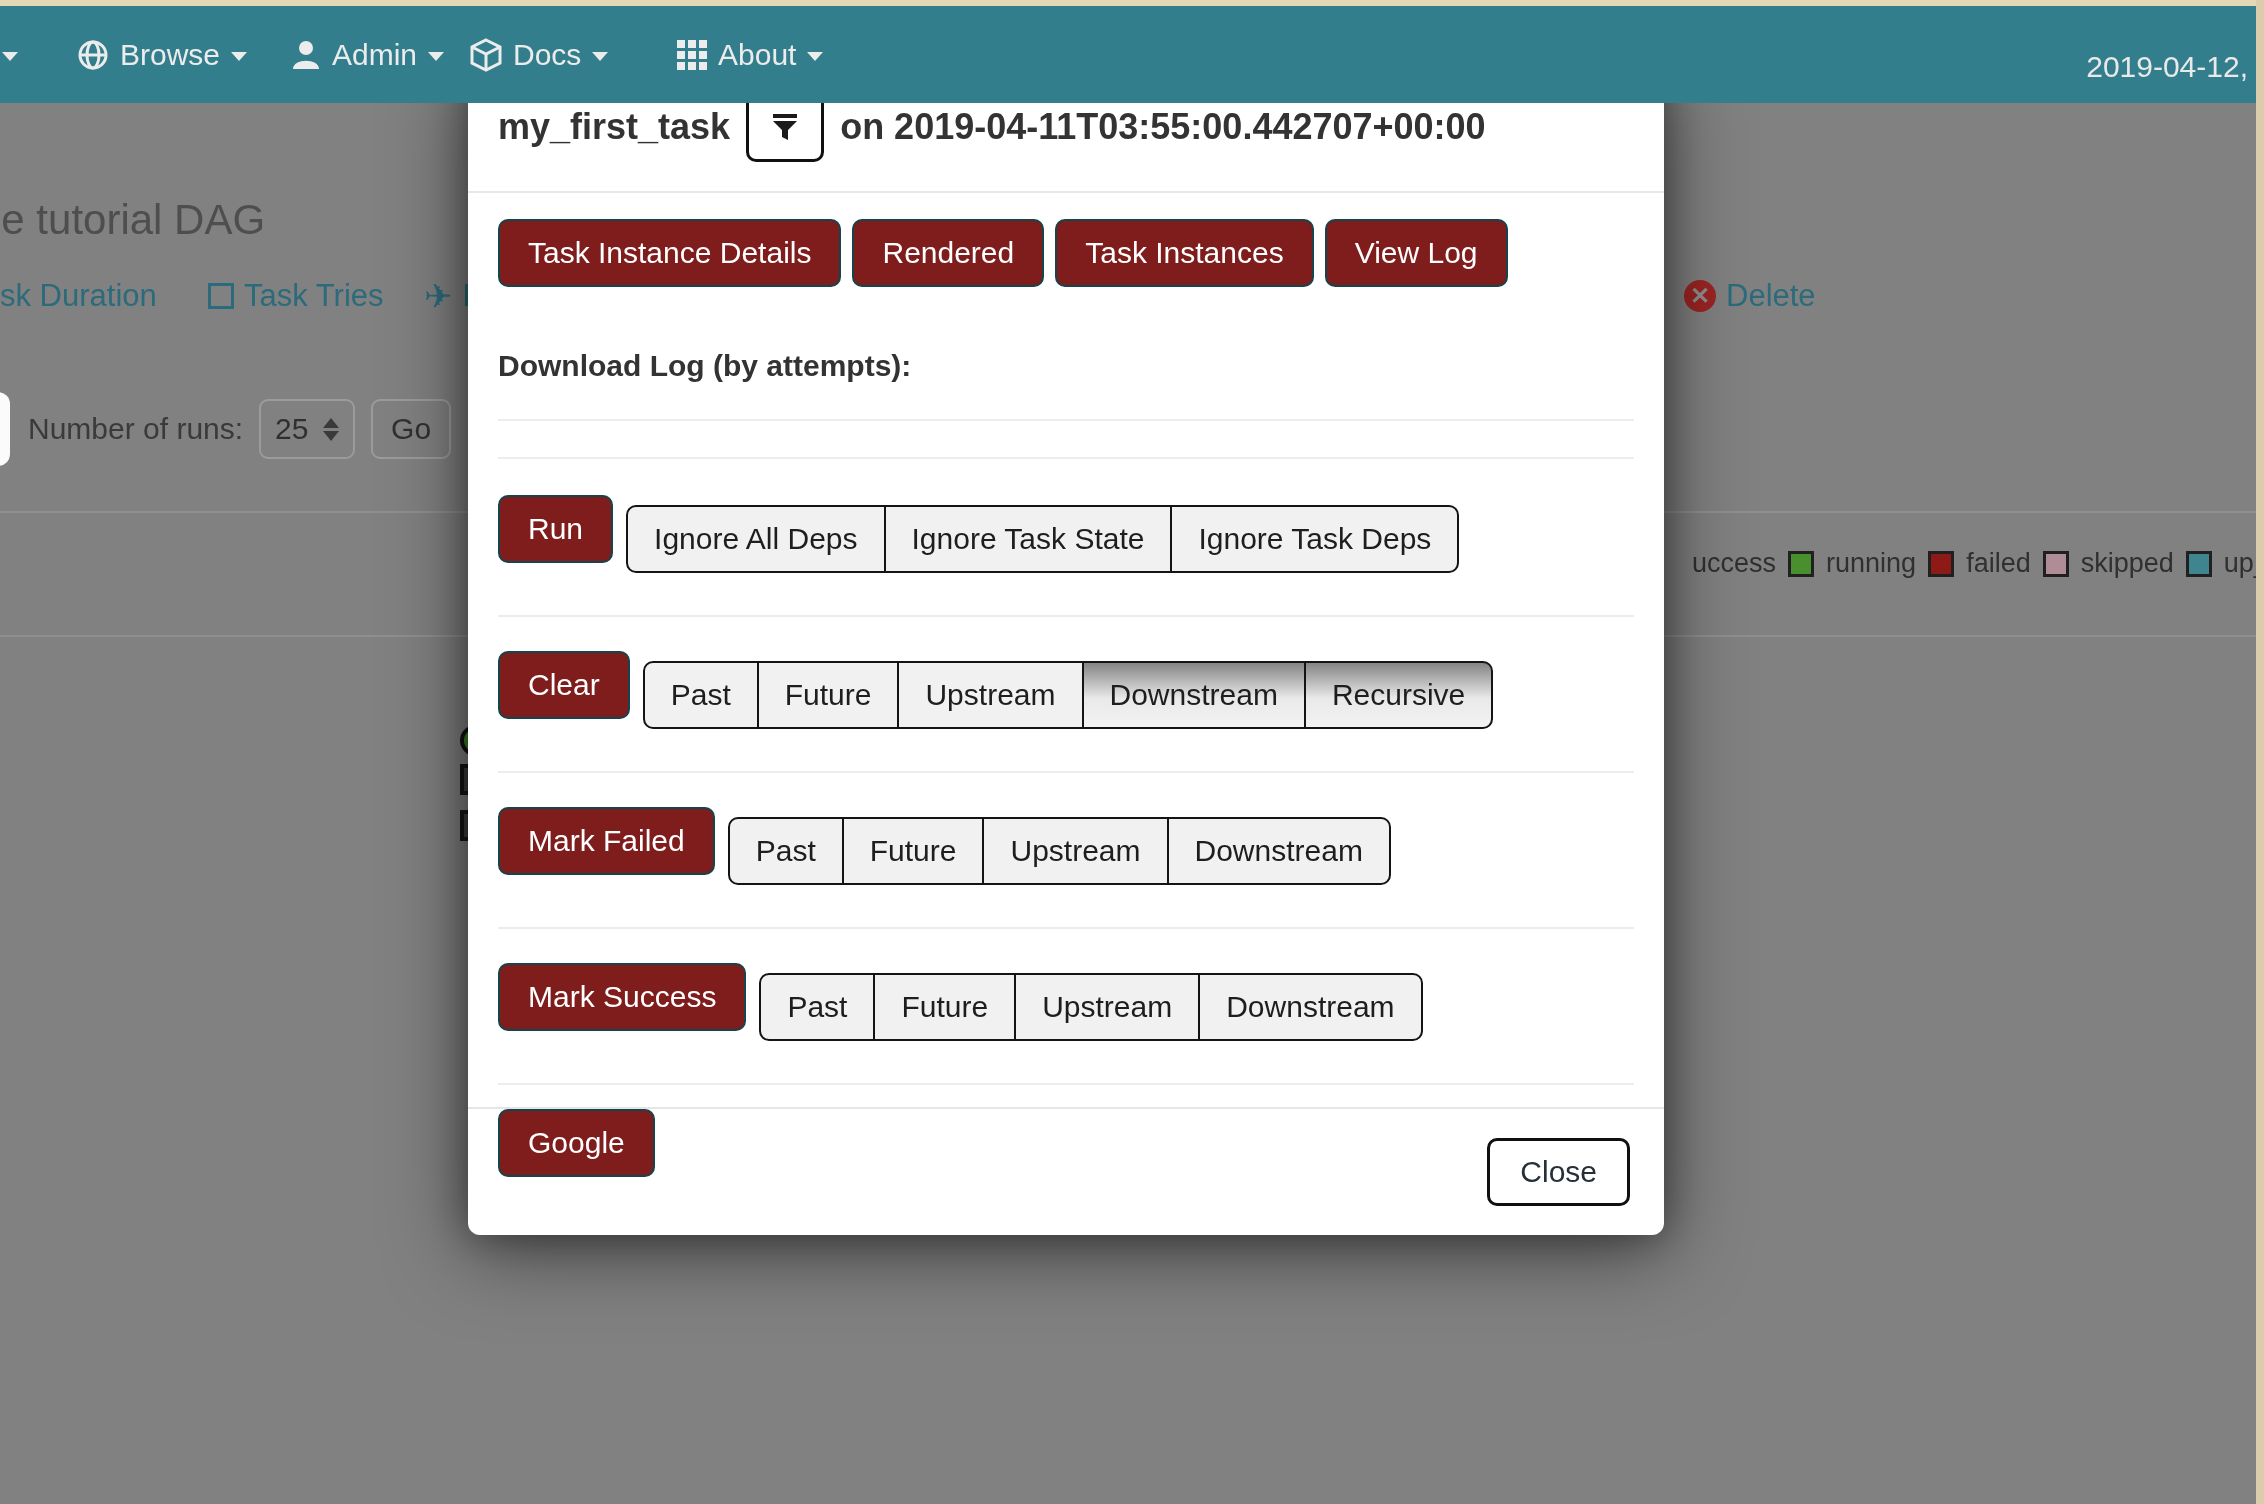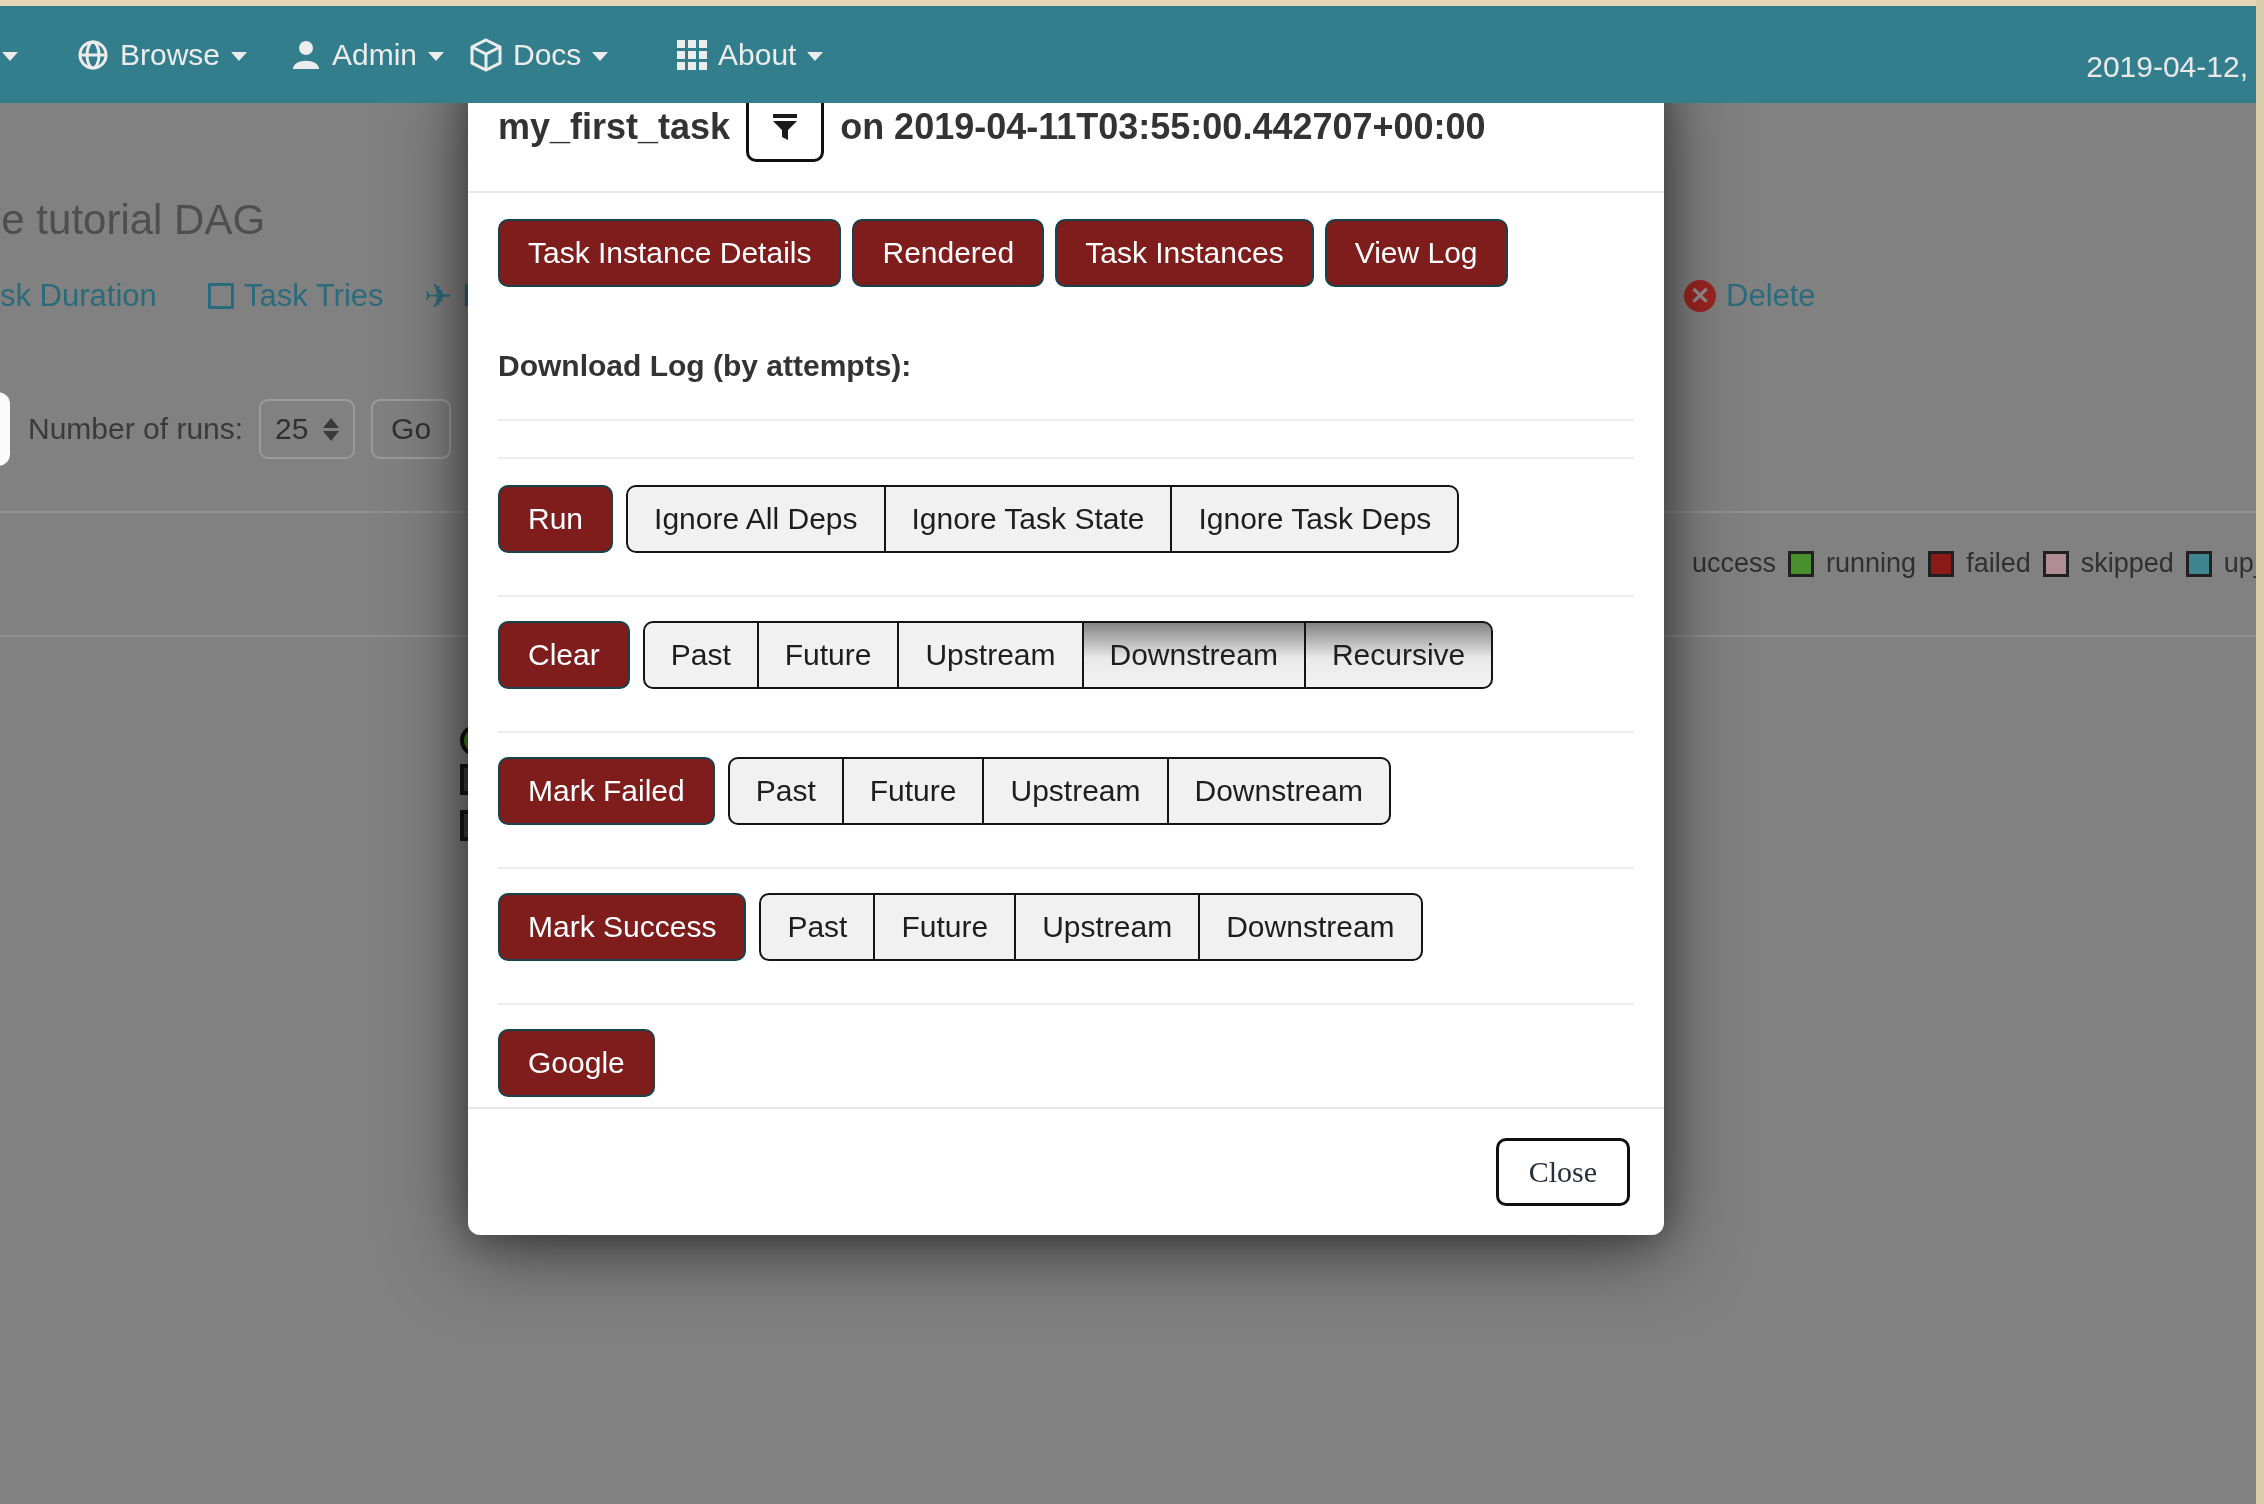--- a/index.html
+++ b/index.html
@@ -71,29 +71,29 @@
   .modal-body{padding:26px 30px 0;}
   .btn{font-family:"Liberation Sans",sans-serif;font-size:30px;height:68px;line-height:62px;
     border-radius:10px;cursor:pointer;box-sizing:border-box;display:inline-block;white-space:nowrap;}
   .btn-teal{background:#7f1d1d;color:#ffffff;border:2px solid #17434c;padding:0 28px;}
   .actions-row{display:flex;gap:11px;}
   .section-h{font-size:30px;font-weight:bold;color:#333;margin:62px 0 0;}
   .rule{border:none;border-top:2px solid #ededed;margin:36px 0 0;}
   .rule-row{border:none;border-top:2px solid #ededed;margin:42px 0 0;}
   .action-row{display:flex;align-items:center;margin-top:24px;}
   .action-row .btn-teal{margin-right:13px;}
-  .btn-group{display:inline-flex;}
+  .btn-group{display:inline-flex;margin-top:20px;}
   .btn-light{background:#f1f1f1;color:#1e1e1e;border:2px solid #141414;padding:0 26px;
     border-radius:0;margin-left:-2px;position:relative;}
   .btn-group .btn-light:first-child{border-radius:10px 0 0 10px;margin-left:0;}
   .btn-group .btn-light:last-child{border-radius:0 10px 10px 0;}
   .btn-light.active{background:linear-gradient(180deg,#848484 0%,#e9e9e9 55%,#f3f3f3 100%);}
   .modal-footer{position:absolute;left:0;bottom:0;width:100%;height:128px;border-top:2px solid #e5e5e5;
     display:flex;align-items:center;justify-content:flex-end;padding:0 34px;box-sizing:border-box;}
-  .close-btn{background:#fff;color:#26303a;border:3px solid #101010;padding:0 30px;font-family:Liberation Serif, serif;}
+  .close-btn{background:#fff;color:#26303a;border:3px solid #101010;padding:0 30px;}
 </style>
 </head>
 <body>
 
 <div class="backdrop-text dag-title">le tutorial DAG</div>
 
 <div class="tab" style="left:0;">
   <span>sk Duration</span>
 </div>
 <div class="tab" style="left:208px;">

